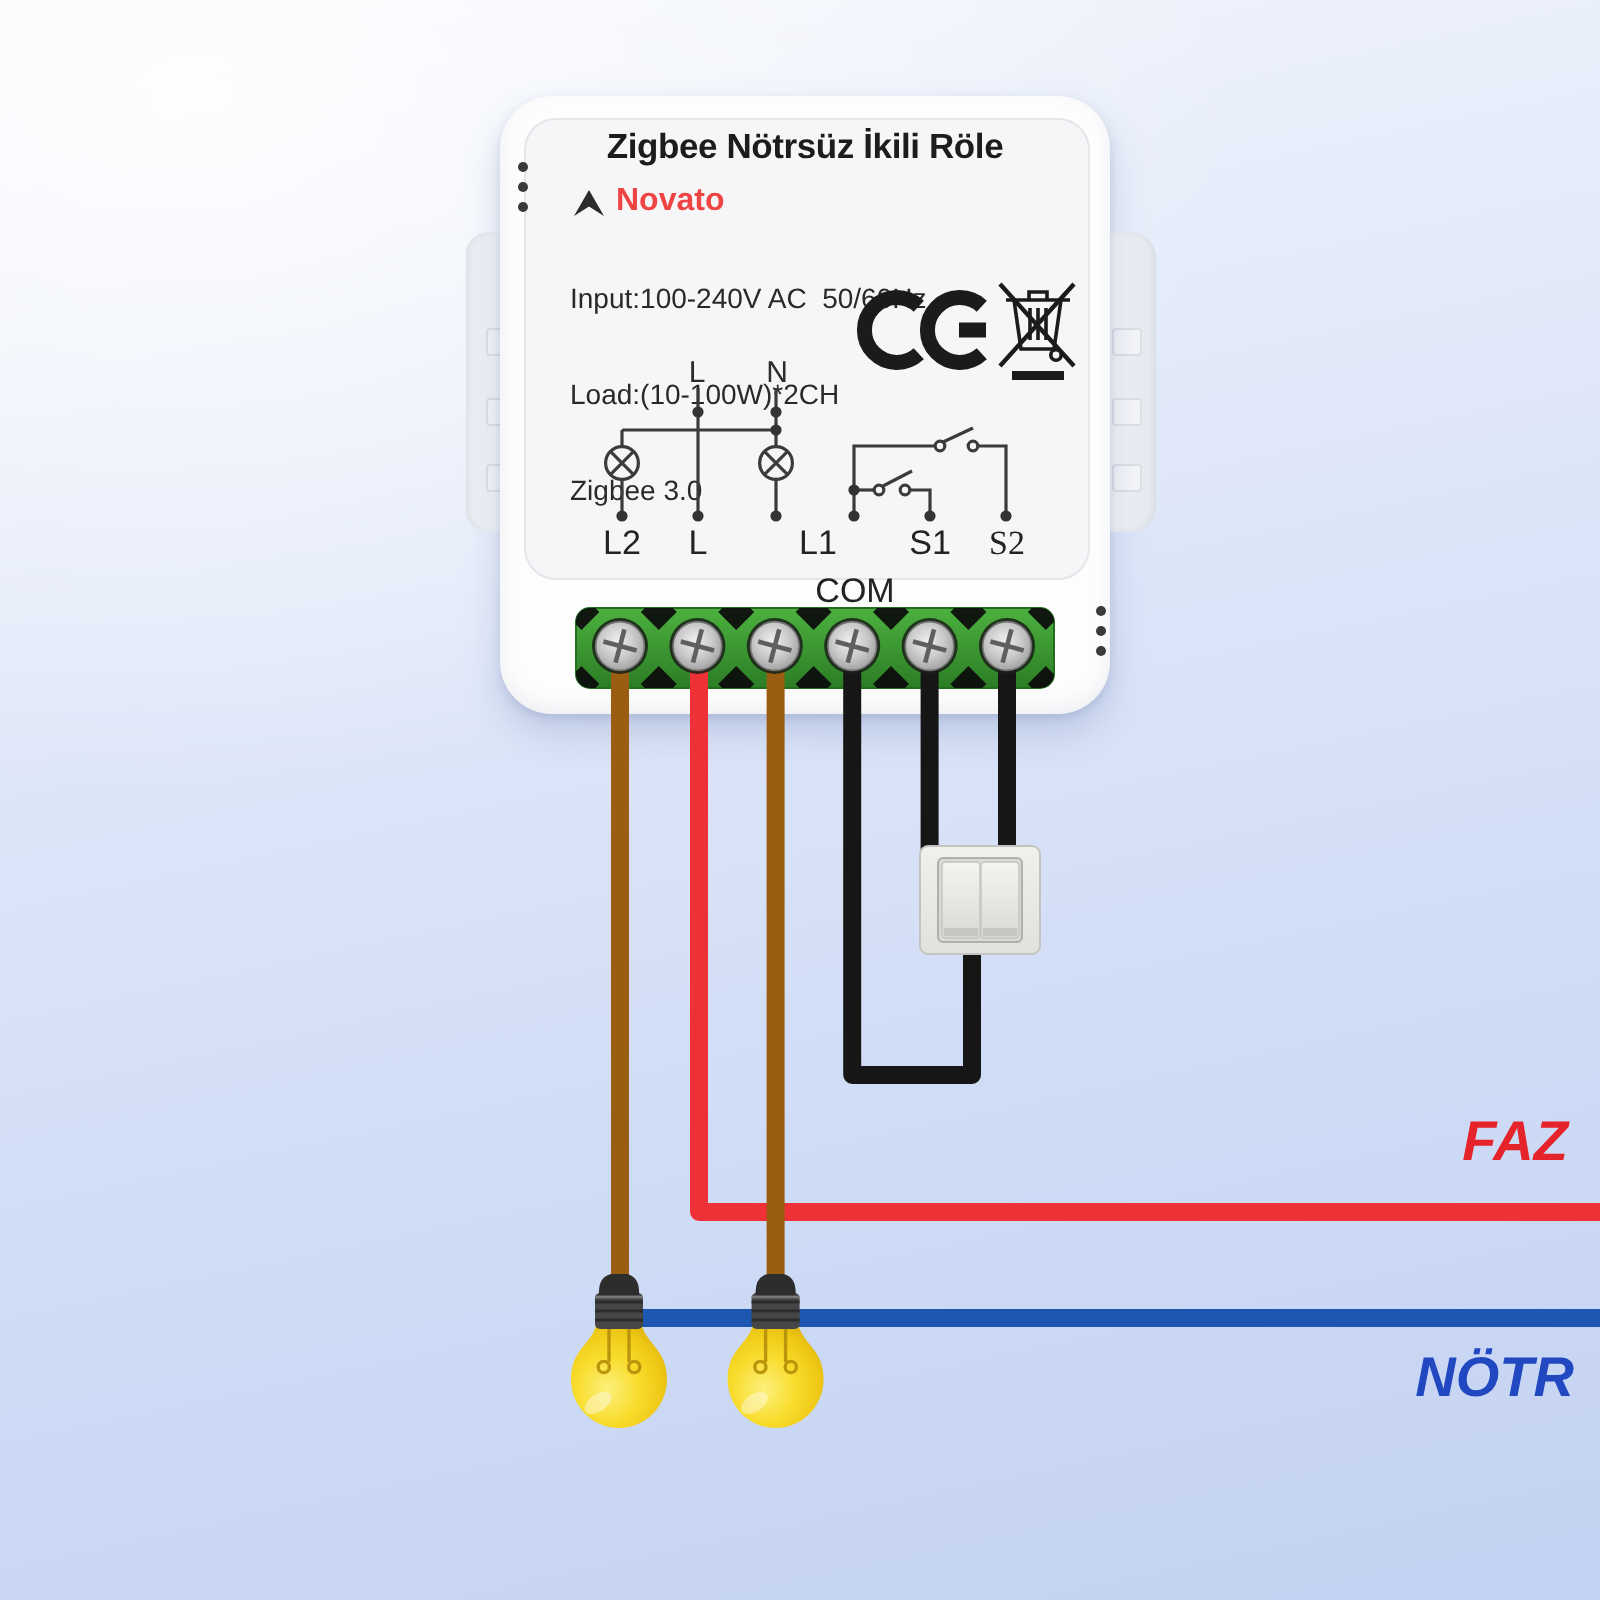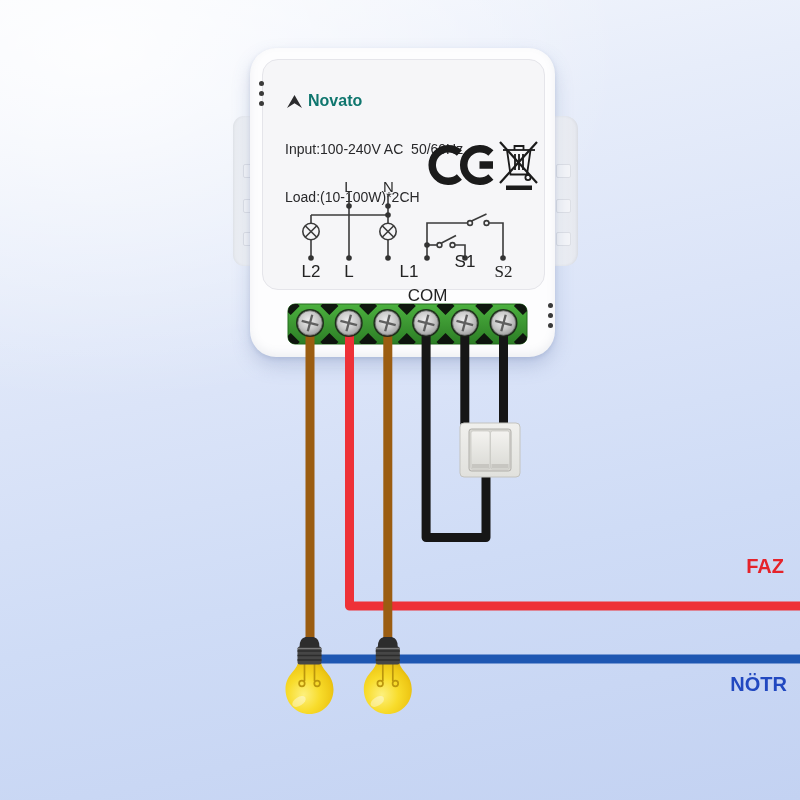--- a/index.html
+++ b/index.html
@@ -17,26 +17,26 @@
     background:linear-gradient(to right,#f8f9fb,#e4e7ee);box-shadow:inset -1px 0 3px rgba(0,0,0,.06);}
   .tab{position:absolute;width:13px;height:12px;background:#f5f6f9;border:1px solid #dee0e6;border-radius:2px;}
   .device{position:absolute;left:250px;top:48px;width:305px;height:309px;background:#fdfdfe;border-radius:26px;
     box-shadow:0 9px 18px rgba(96,115,166,.26),0 2px 4px rgba(96,115,166,.18),inset 0 -4px 9px rgba(115,125,150,.10);}
   .panel{position:absolute;left:12px;top:11px;width:281px;height:229px;border-radius:16px;
     background:#f6f6f8;border:1px solid #e5e5ea;}
   .dot{position:absolute;width:5px;height:5px;border-radius:50%;background:#3a3a3a;}
   .dev-title{position:absolute;left:0;top:15px;width:100%;text-align:center;white-space:nowrap;
     font-size:17.5px;font-weight:bold;letter-spacing:-.2px;color:#1c1c1e;}
   .brand{position:absolute;left:36px;top:44px;display:flex;align-items:center;gap:5px;}
-  .brand span{font-size:16px;font-weight:bold;color:#0f766e;}
+  .brand span{font-size:16px;font-weight:bold;color:#ef4444;}
   .specs{position:absolute;left:35px;top:61px;font-size:14px;line-height:16px;color:#29292b;white-space:pre;}
   .art{position:absolute;left:0;top:0;width:800px;height:800px;pointer-events:none;}
   .schem-label{position:absolute;transform:translateX(-50%);font-size:15px;color:#2c2c2c;white-space:nowrap;}
   .term-label{position:absolute;transform:translateX(-50%);font-size:17px;color:#232323;white-space:nowrap;}
-  .line-label{position:absolute;font-weight:bold;font-size:20px;white-space:nowrap;}
+  .line-label{position:absolute;font-weight:bold;font-size:28px;white-space:nowrap;font-style:italic;}
   .label-faz{right:16px;top:555px;color:#e5232b;}
   .label-notr{right:13px;top:673px;color:#2148c0;text-align:right;}
 </style>
 </head>
 <body>
 
 <div class="stage">
 
   <div class="flange left"></div>
   <div class="flange right"></div>
@@ -49,31 +49,33 @@
 
   <div class="device">
     <div class="panel"></div>
     <div class="dot" style="left:9px;top:33px;"></div>
     <div class="dot" style="left:9px;top:43px;"></div>
     <div class="dot" style="left:9px;top:53px;"></div>
     <div class="dot" style="left:298px;top:255px;"></div>
     <div class="dot" style="left:298px;top:265px;"></div>
     <div class="dot" style="left:298px;top:275px;"></div>
 
+    <div class="dev-title">Zigbee Nötrsüz İkili Röle</div>
 
     <div class="brand">
       <svg width="17" height="15" viewBox="0 0 17 15">
         <path d="M1,14 L8.5,1 L16,14 L8.5,9.2 Z" fill="#2b2b2d"></path>
       </svg>
       <span>Novato</span>
     </div>
 
     <div class="specs">
       <div>Input:100-240V AC  50/60Hz</div>
       <div>Load:(10-100W)*2CH</div>
+      <div>Zigbee 3.0</div>
     </div>
   </div>
 
   <svg class="art" viewBox="0 0 800 800">
     <defs>
       <linearGradient id="gGreen" x1="0" y1="0" x2="0" y2="1">
         <stop offset="0" stop-color="#4cb13f"></stop>
           <stop offset="1" stop-color="#2c7d25"></stop>
       </linearGradient>
       <radialGradient id="gSilver" cx="45%" cy="40%" r="65%">
@@ -255,19 +257,19 @@
       <rect x="491.5" y="464" width="17" height="4" fill="#c7c6c1"></rect>
     </g>
   </svg>
 
   <div class="schem-label" style="left:348.5px;top:178px;">L</div>
   <div class="schem-label" style="left:388.5px;top:178px;">N</div>
   <div class="term-label" style="left:311px;top:262px;">L2</div>
   <div class="term-label" style="left:349px;top:262px;">L</div>
   <div class="term-label" style="left:409px;top:262px;">L1</div>
   <div class="term-label" style="left:427.5px;top:262px;margin-top:24px;">COM</div>
-  <div class="term-label" style="left:465px;top:252px;">S1</div>
+  <div class="term-label" style="left:465px;top:262px;">S1</div>
   <div class="term-label" style="left:503.5px;top:262px;font-family:Liberation Serif, serif;">S2</div>
 
   <div class="line-label label-faz">FAZ</div>
   <div class="line-label label-notr">NÖTR</div>
 
 </div>
 
 </body></html>

